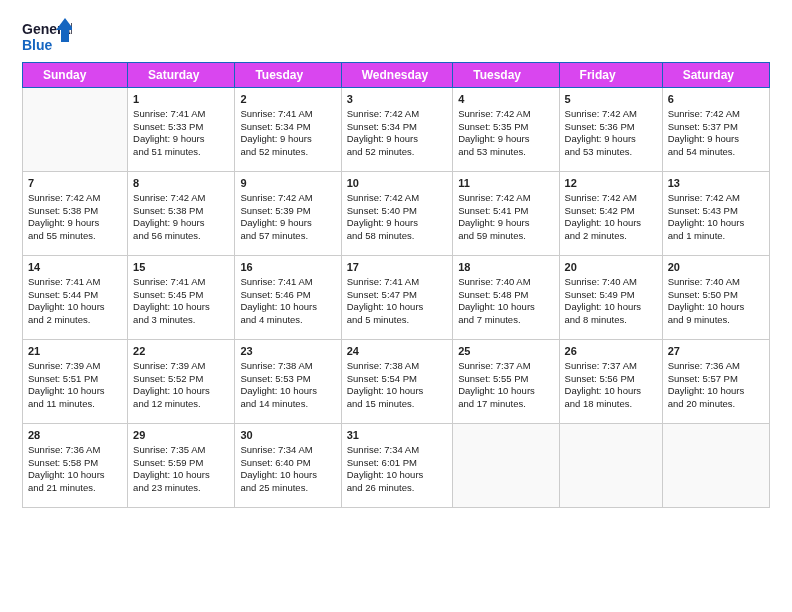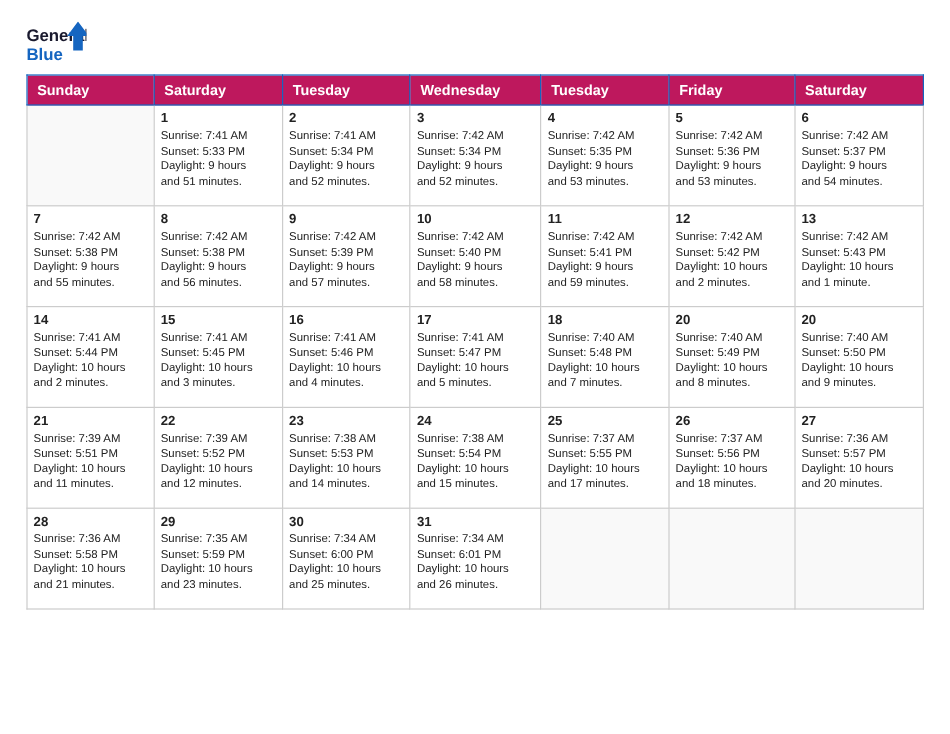--- a/index.html
+++ b/index.html
@@ -38,25 +38,25 @@
       font-size: 15px;
       color: #333;
       margin-top: 2px;
     }
     .calendar {
       width: 100%;
       border-collapse: collapse;
       margin-top: 8px;
     }
     .calendar th {
-      background-color: #be185d;
+      background-color: #d946ef;
       color: #fff;
       font-size: 12px;
       font-weight: bold;
-      padding: 5px 8px;
+      padding: 5px 20px;
       text-align: left;
       border: 1px solid #1565c0;
     }
     .calendar td {
       border: 1px solid #ccc;
       vertical-align: top;
       padding: 4px 5px;
       width: 113px;
       height: 84px;
       background: #fff;
@@ -314,21 +314,21 @@
           <td>
             <span class="day-num">29</span>
             <div>Sunrise: 7:35 AM</div>
             <div>Sunset: 5:59 PM</div>
             <div>Daylight: 10 hours</div>
             <div>and 23 minutes.</div>
           </td>
           <td>
             <span class="day-num">30</span>
             <div>Sunrise: 7:34 AM</div>
-            <div>Sunset: 6:00 PM</div>
+            <div>Sunset: 6:40 PM</div>
             <div>Daylight: 10 hours</div>
             <div>and 25 minutes.</div>
           </td>
           <td>
             <span class="day-num">31</span>
             <div>Sunrise: 7:34 AM</div>
             <div>Sunset: 6:01 PM</div>
             <div>Daylight: 10 hours</div>
             <div>and 26 minutes.</div>
           </td>

